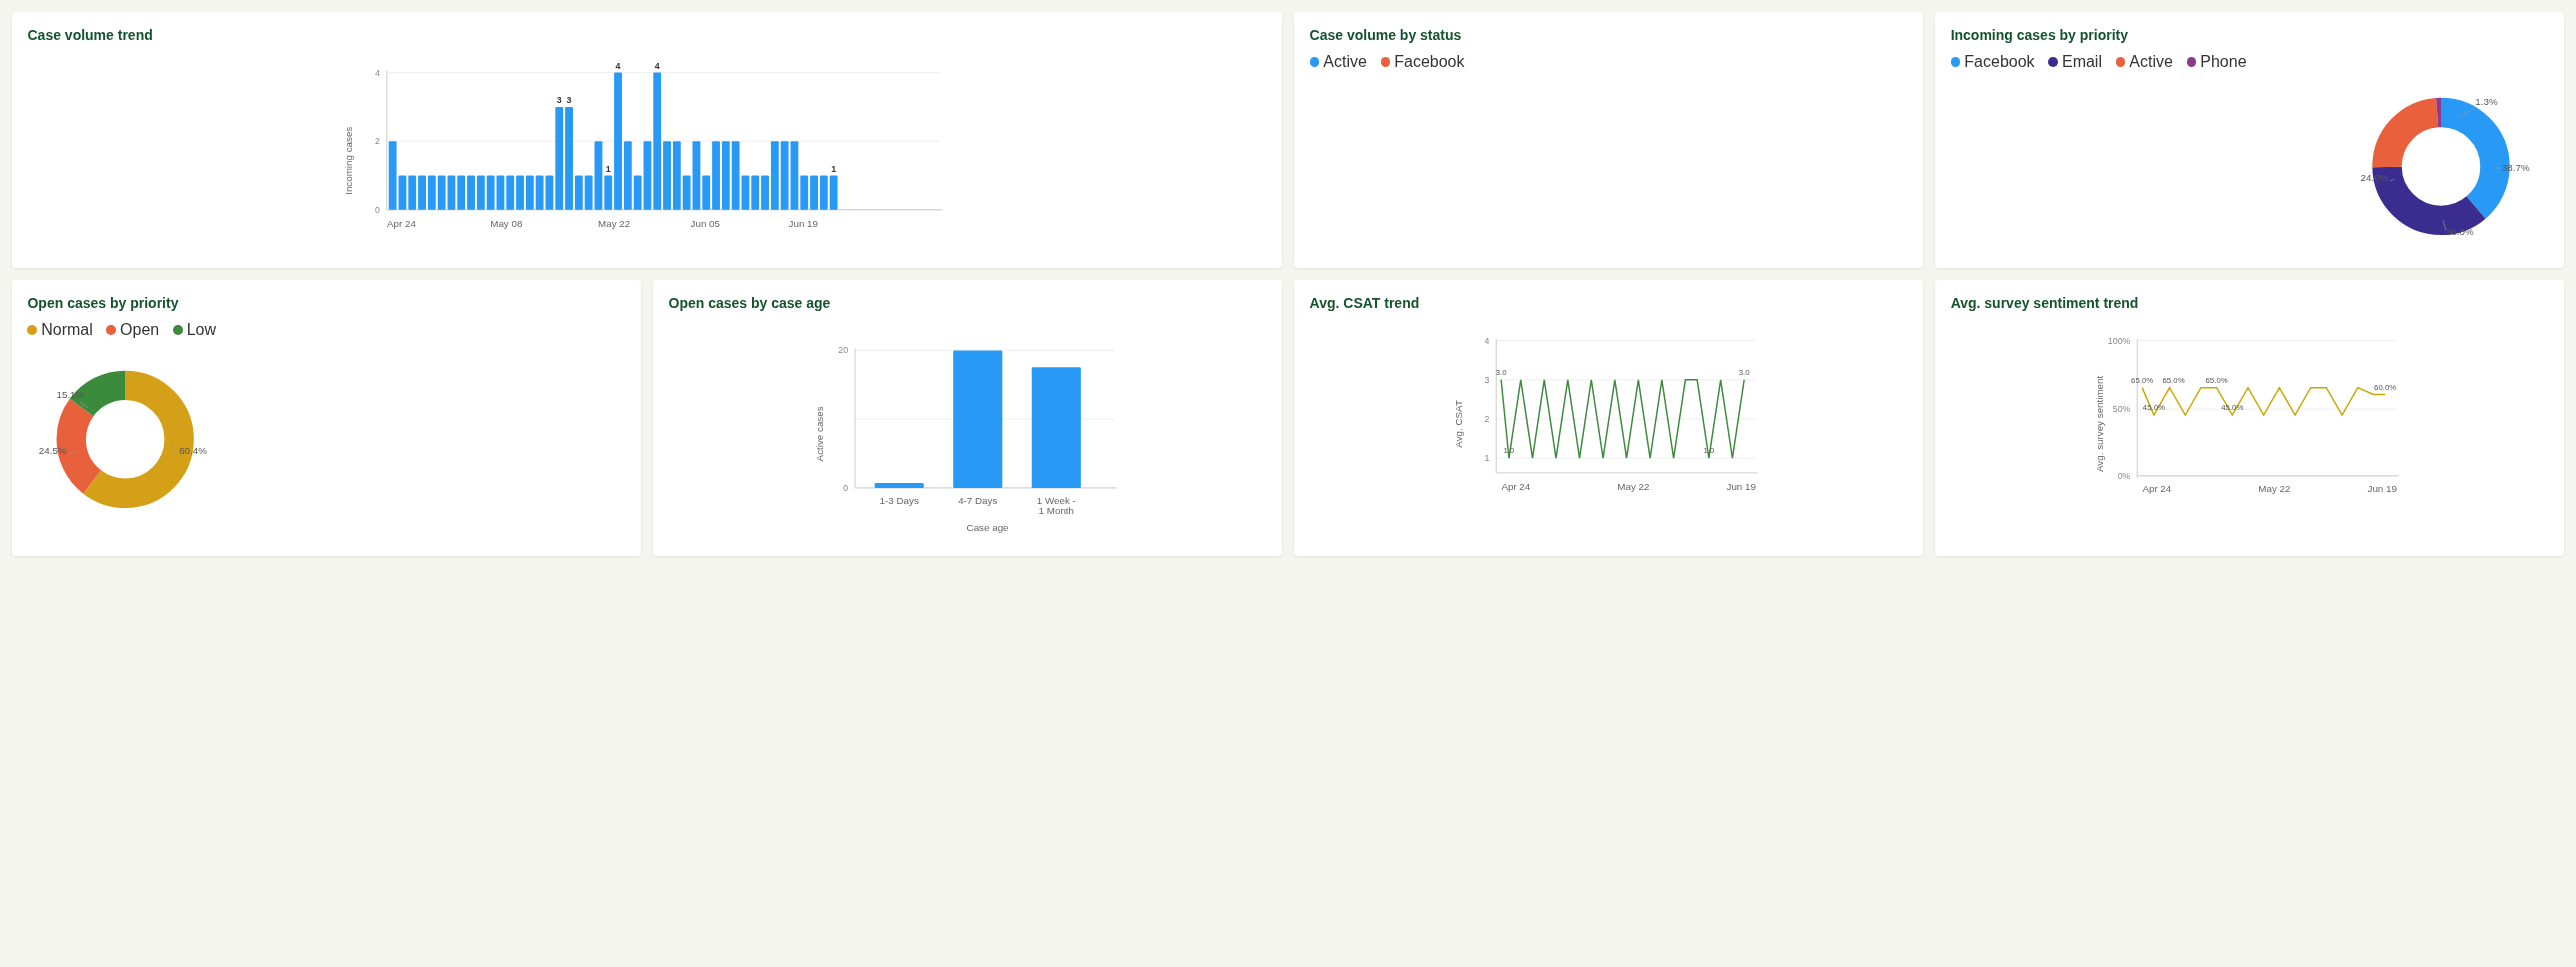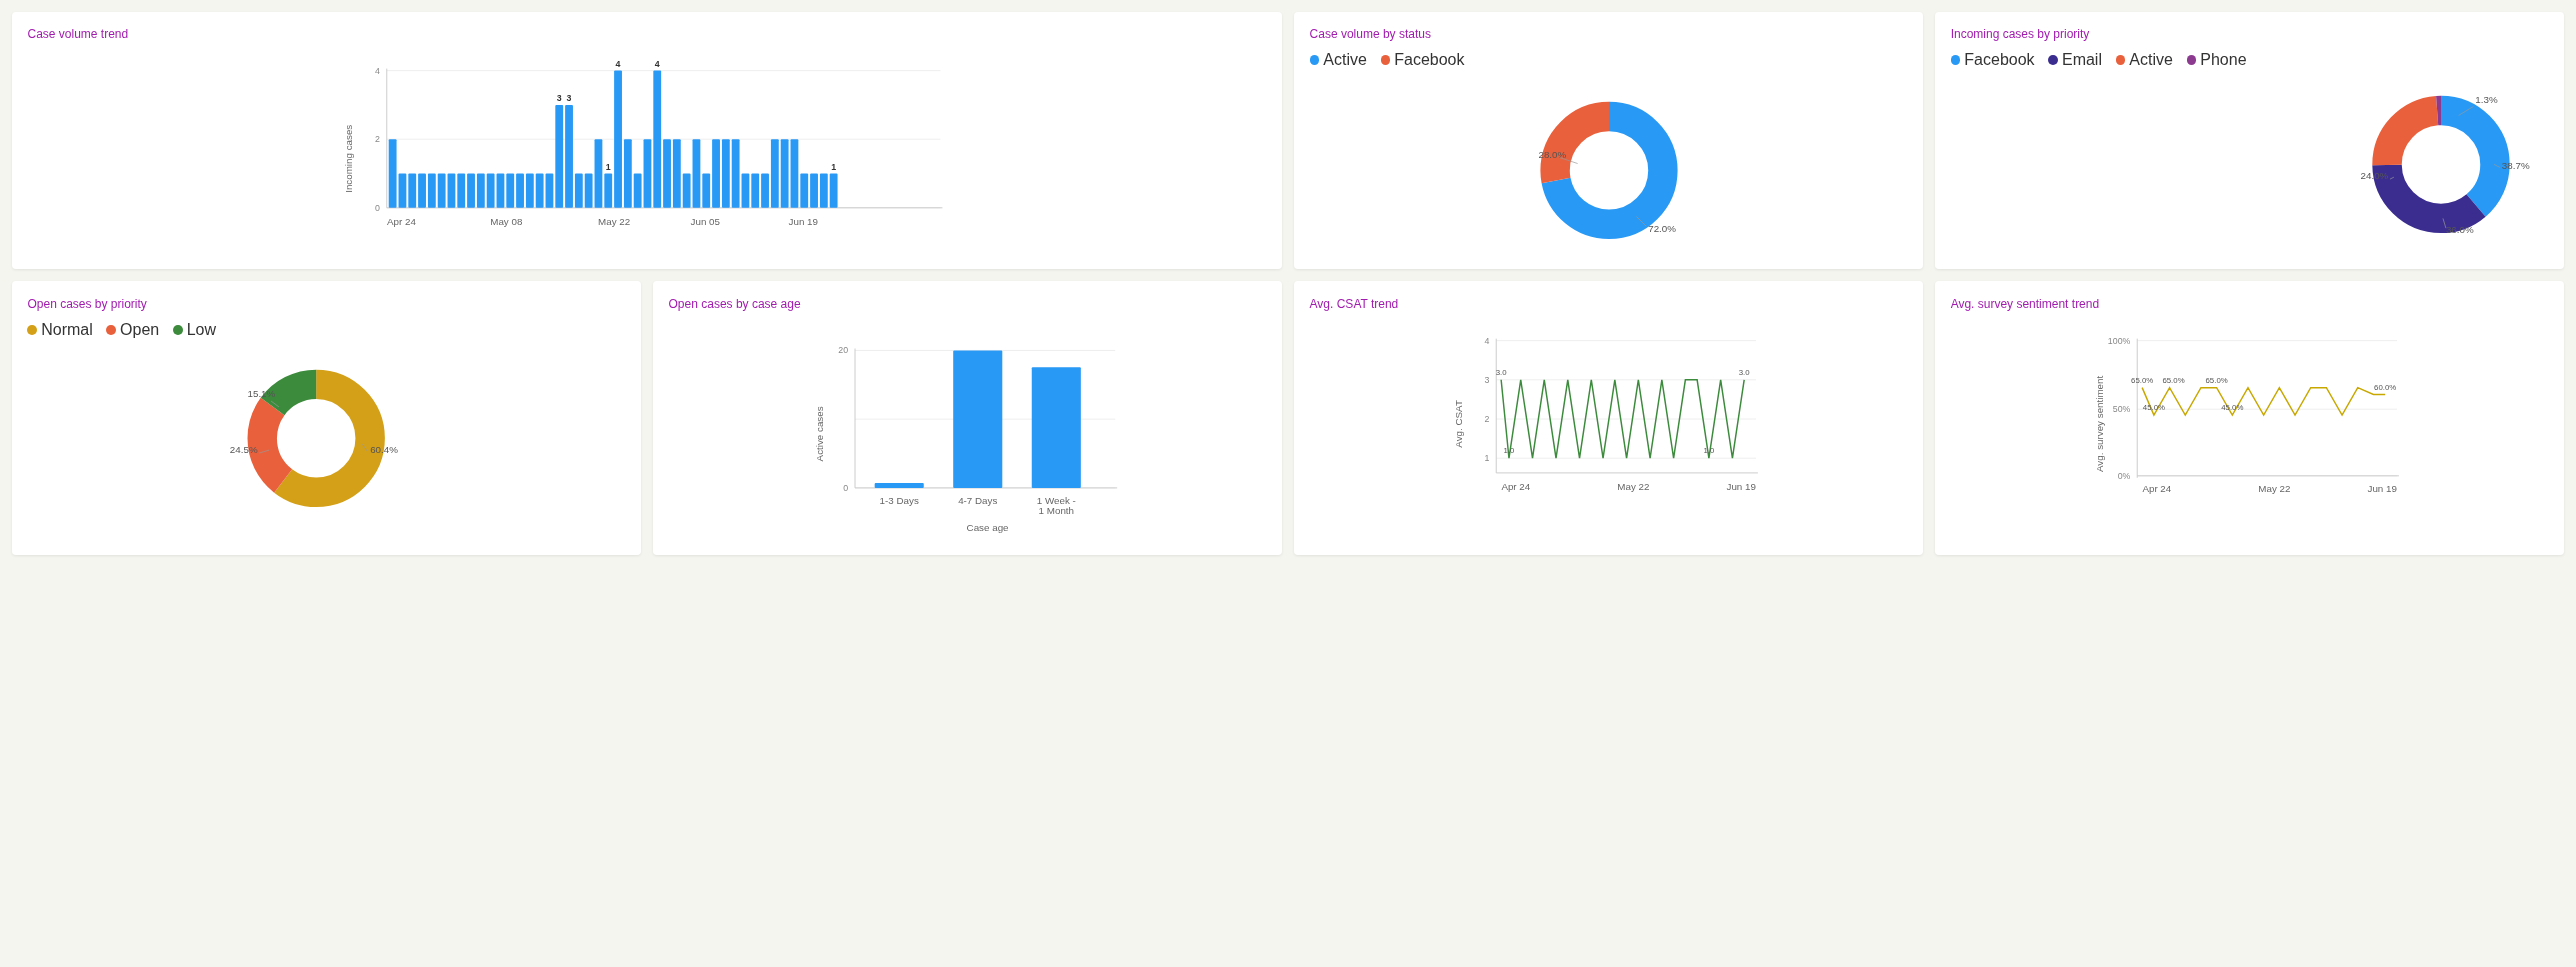--- a/index.html
+++ b/index.html
@@ -19,24 +19,24 @@
     .card {
       background: #fff;
       border-radius: 3.9px;
       padding: 15.7px;
       box-shadow: 0 1px 2.9px rgba(0,0,0,0.08);
     }
     .card-wide {
       grid-column: span 2;
     }
     .card-title {
-      font-size: 12px;
-      font-weight: 400;
+      font-size: 14px;
+      font-weight: 700;
       margin-bottom: 9.8px;
-      color: #a21caf;
+      color: #14532d;
     }
     
     .chart-area {
       position: relative;
       width: 100%;
     }
     
     .legend {
       display: flex;
       gap: 13.7px;
@@ -196,32 +196,20 @@
     <div class="card-title">Case volume by status</div>
     <div class="legend">
       <div class="legend-item">
         <span class="legend-dot" style="background:#2899f5"></span>
         <span>Active</span>
       </div>
       <div class="legend-item">
         <span class="legend-dot" style="background:#e8603c"></span>
         <span>Facebook</span>
       </div>
-    </div>
-    <div style="display:flex;align-items:center;justify-content:center;padding:9.8px 0;">
-      <svg width="196" height="157" viewBox="0 0 200 160" style="font-size:12px">
-
-        <circle cx="100" cy="85" r="55" fill="none" stroke="#2899f5" stroke-width="30" stroke-dasharray="248.5 98.2" stroke-dashoffset="0" transform="rotate(-90 100 85)"></circle>
-        <circle cx="100" cy="85" r="55" fill="none" stroke="#e8603c" stroke-width="30" stroke-dasharray="98.2 248.5" stroke-dashoffset="-248.5" transform="rotate(-90 100 85)"></circle>
-
-        <text x="28" y="72" font-size="10" fill="#555">28.0%</text>
-        <line x1="50" y1="72" x2="68" y2="78" stroke="#999" stroke-width="0.7"></line>
-        <text x="140" y="148" font-size="10" fill="#555">72.0%</text>
-        <line x1="138" y1="142" x2="128" y2="132" stroke="#999" stroke-width="0.7"></line>
-      </svg>
     </div>
   </div>
 
   <div class="card">
     <div class="card-title">Incoming cases by priority</div>
     <div class="legend">
       <div class="legend-item">
         <span class="legend-dot" style="background:#2899f5"></span>
         <span>Facebook</span>
       </div>
@@ -267,21 +255,21 @@
       </div>
       <div class="legend-item">
         <span class="legend-dot" style="background:#e8603c"></span>
         <span>Open</span>
       </div>
       <div class="legend-item">
         <span class="legend-dot" style="background:#3c8a3c"></span>
         <span>Low</span>
       </div>
     </div>
-    <div style="display:flex;align-items:center;justify-content:center;padding:3.9px 0;">
+    <div style="display:flex;align-items:center;padding:3.9px 0;">
       <svg width="216" height="157" viewBox="0 0 220 160" style="font-size:12px">
 
         <circle cx="100" cy="90" r="55" fill="none" stroke="#d4a017" stroke-width="30" stroke-dasharray="208.7 136.9" stroke-dashoffset="0" transform="rotate(-90 100 90)"></circle>
         <circle cx="100" cy="90" r="55" fill="none" stroke="#e8603c" stroke-width="30" stroke-dasharray="84.7 260.9" stroke-dashoffset="-208.7" transform="rotate(-90 100 90)"></circle>
         <circle cx="100" cy="90" r="55" fill="none" stroke="#3c8a3c" stroke-width="30" stroke-dasharray="52.2 293.4" stroke-dashoffset="-293.4" transform="rotate(-90 100 90)"></circle>
 
         <text x="30" y="48" font-size="10" fill="#555">15.1%</text>
         <line x1="54" y1="52" x2="62" y2="58" stroke="#999" stroke-width="0.7"></line>
         <text x="12" y="105" font-size="10" fill="#555">24.5%</text>
         <line x1="42" y1="105" x2="52" y2="102" stroke="#999" stroke-width="0.7"></line>

